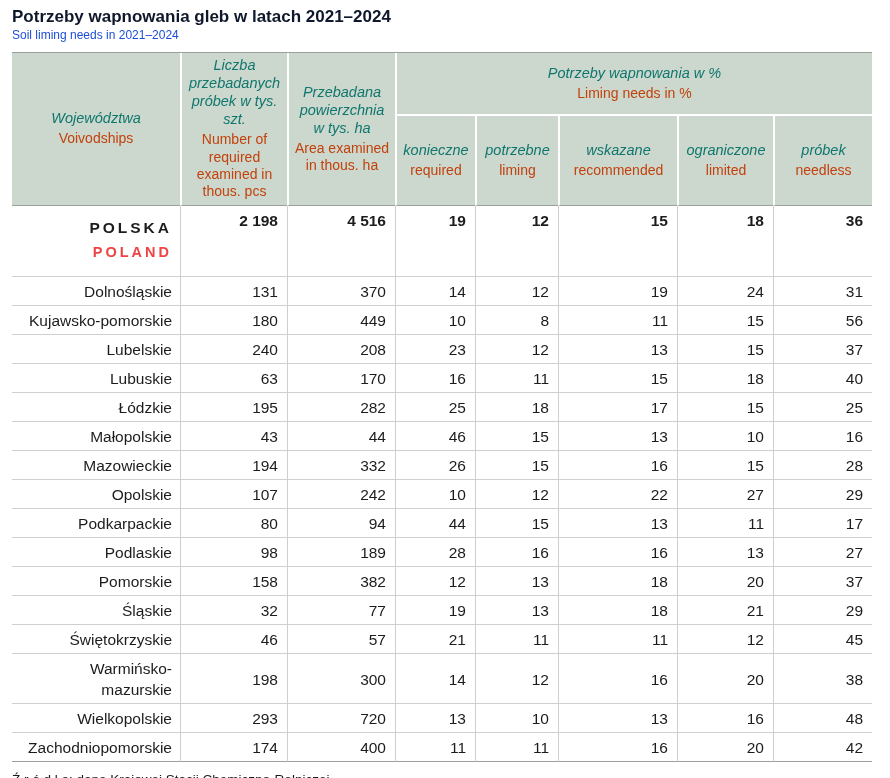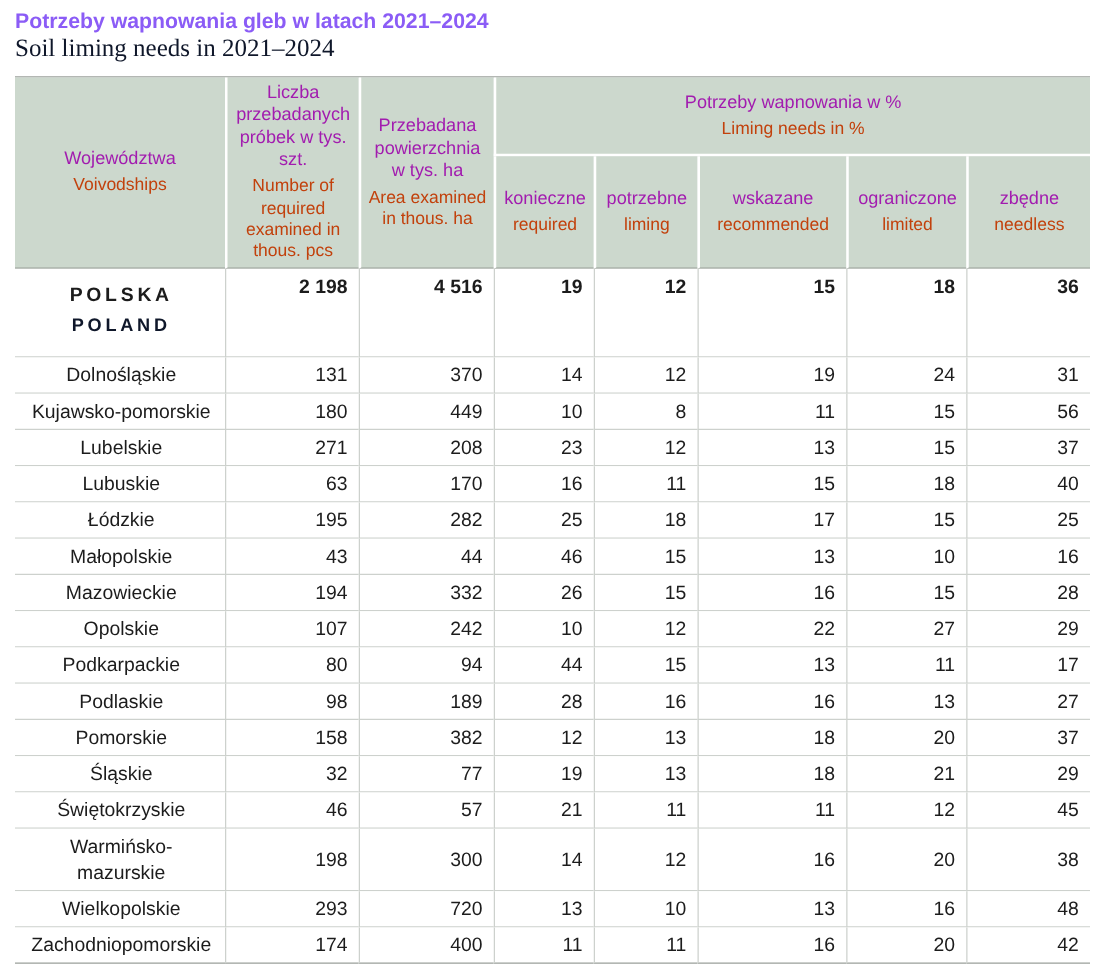--- a/index.html
+++ b/index.html
@@ -8,68 +8,67 @@
     width: 890px; height: 778px;
     font-family: "Liberation Sans", "DejaVu Sans", sans-serif;
     color: #1c1c1c;
     overflow: hidden;
   }
   .page { padding: 7px 12px 0 12px; }
 
   .title {
     margin: 0 0 1px 0;
     font-size: 17px; font-weight: 700;
-    color: #8b5cf6;
+    color: #0f172a;
   }
   .subtitle {
     margin: 0 0 10px 0;
-    font-size: 20px; font-weight: 400;
-    color: #0f172a;
-    font-family: Liberation Serif, serif;
+    font-size: 12px; font-weight: 400;
+    color: #1d4ed8;
   }
 
   table.stat-table {
     border-collapse: separate; border-spacing: 0;
     table-layout: fixed; width: 860px;
     border-top: 1px solid #9aa09a;
   }
 
   
   thead th {
     background: #ccd8cd;
     font-weight: 400; text-align: center; vertical-align: middle;
     padding: 3px 4px;
   }
   thead tr.h1 th + th { border-left: 2px solid #ffffff; }
   thead tr.h2 th { border-left: 2px solid #ffffff; height: 90px; }
   thead th.group-cell { border-bottom: 2px solid #ffffff; height: 63px; }
   thead th[rowspan], thead tr.h2 th { border-bottom: 1px solid #9aa09a; }
 
-  .hpl { font-size: 14.5px; color: #a21caf; line-height: 1.24; }
+  .hpl { font-size: 14.5px; color: #0f766e; line-height: 1.24; font-style: italic; }
   .hen { font-size: 14px; color: #c2410c; line-height: 1.24; margin-top: 2px; }
 
   
   tbody td {
     font-size: 15.5px; line-height: 21px;
     border-bottom: 1px solid #cdd1cd;
     background: #ffffff;
   }
   tbody td + td { border-left: 1px solid #cdd1cd; }
   tbody tr:last-child td { border-bottom: 1px solid #9aa09a; }
 
-  .name-cell { text-align: center; padding: 4px 8px 3px 10px; }
+  .name-cell { text-align: right; padding: 4px 8px 3px 10px; }
   .num-cell  { text-align: right; padding: 4px 9px 3px 4px; }
 
   tr.total-row td { border-bottom: 1px solid #cdd1cd; }
   tr.total-row .name-cell { padding: 11px 8px 13px 10px; }
   tr.total-row .num-cell  { vertical-align: top; font-weight: 700; }
   tr.total-row .row-name-pl { font-weight: 700; letter-spacing: 3px; }
   tr.total-row .row-name-en {
     font-weight: 700; letter-spacing: 3px;
-    color: #0f172a; font-size: 14.5px; margin-top: 4px;
+    color: #ef4444; font-size: 14.5px; margin-top: 4px;
   }
 
   
   .source-note {
     margin: 10px 0 0 0;
     font-size: 13.5px; color: #1c1c1c;
   }
 </style>
 </head>
 <body>
@@ -120,21 +119,21 @@
         </th>
         <th>
           <div class="hpl">wskazane</div>
           <div class="hen">recommended</div>
         </th>
         <th>
           <div class="hpl">ograniczone</div>
           <div class="hen">limited</div>
         </th>
         <th>
-          <div class="hpl">zbędne</div>
+          <div class="hpl">próbek</div>
           <div class="hen">needless</div>
         </th>
       </tr>
     </thead>
     <tbody>
         <tr class="total-row">
           <td class="name-cell">
             <div class="row-name-pl">POLSKA</div>
             <div class="row-name-en">POLAND</div>
           </td>
@@ -167,21 +166,21 @@
           <td class="num-cell">10</td>
           <td class="num-cell">8</td>
           <td class="num-cell">11</td>
           <td class="num-cell">15</td>
           <td class="num-cell">56</td>
         </tr>
         <tr>
           <td class="name-cell">
             <div class="row-name-pl">Lubelskie</div>
           </td>
-          <td class="num-cell">271</td>
+          <td class="num-cell">240</td>
           <td class="num-cell">208</td>
           <td class="num-cell">23</td>
           <td class="num-cell">12</td>
           <td class="num-cell">13</td>
           <td class="num-cell">15</td>
           <td class="num-cell">37</td>
         </tr>
         <tr>
           <td class="name-cell">
             <div class="row-name-pl">Lubuskie</div>

